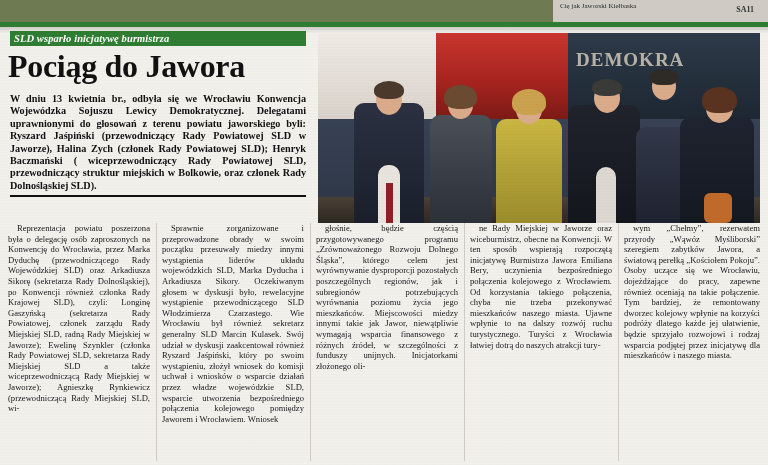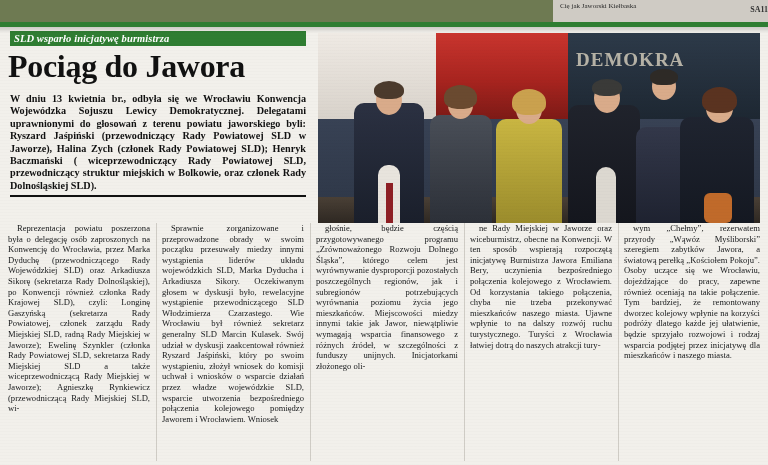--- a/index.html
+++ b/index.html
@@ -37,21 +37,21 @@
     position: absolute;
     left: 560px; top: 1px;
     font-size: 7px;
     color: #2a2a2a;
     font-family: "Liberation Serif", serif;
     line-height: 10px;
     white-space: nowrap;
   }
   .ts-page {
     position: absolute;
-    right: 0; top: 5px;
+    right: 14px; top: 5px;
     font-size: 8px;
     color: #333;
     font-weight: bold;
   }
 
   
   .green-rule {
     position: absolute;
     left: 0; top: 22px;
     width: 768px; height: 5px;

